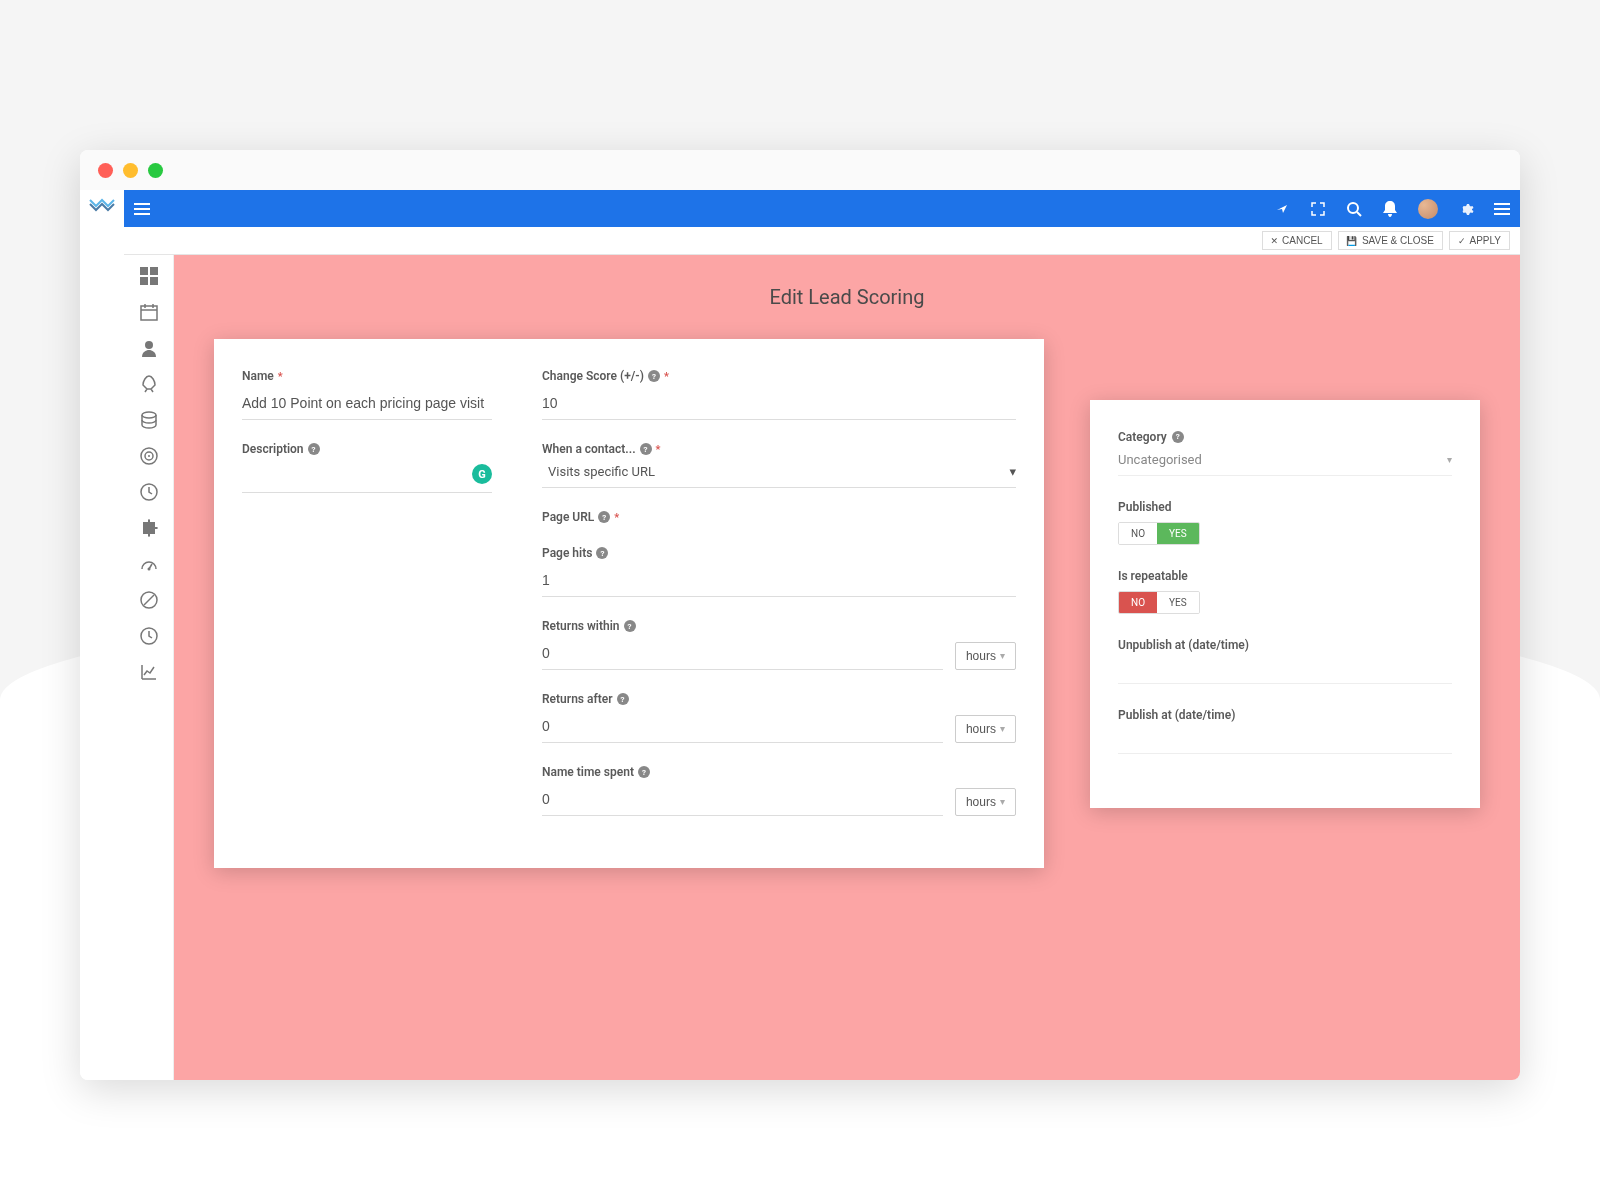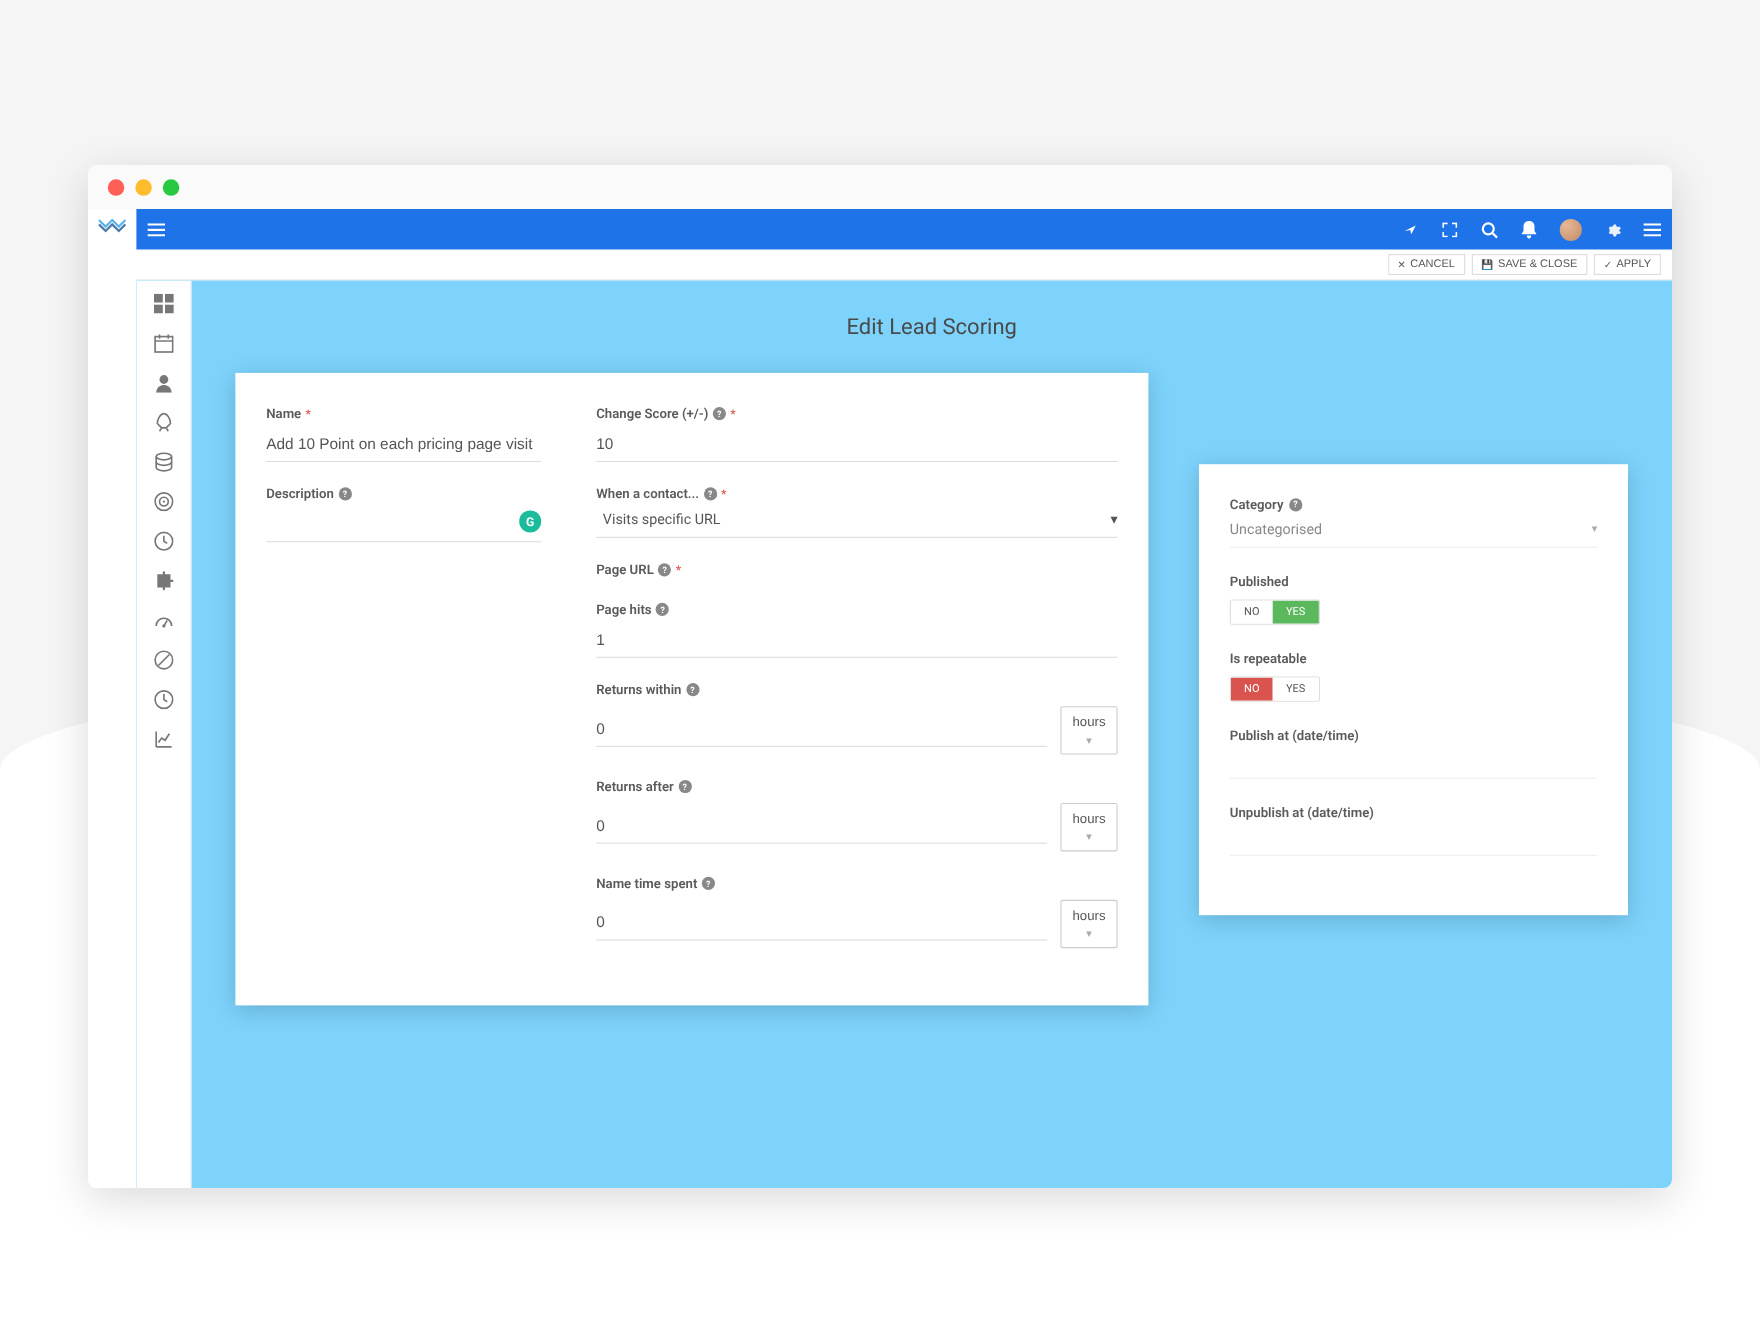--- a/index.html
+++ b/index.html
@@ -27,21 +27,21 @@
 .topbar-left { display: flex; align-items: center; gap: 14px; }
 .hamburger-eq { color: #fff; font-size: 16px; }
 .topbar-right { display: flex; align-items: center; gap: 20px; color: #fff; }
 .tb-icon { width: 16px; height: 16px; display: flex; align-items: center; justify-content: center; cursor: pointer; }
 .avatar { width: 20px; height: 20px; border-radius: 50%; background: radial-gradient(circle at 30% 30%, #e8b894, #c48b6a); }
 
 .actionbar { height: 28px; background: #fff; border-bottom: 1px solid #e5e5e5; display: flex; justify-content: flex-end; align-items: center; padding-right: 10px; gap: 6px; }
 .action-btn { font-size: 10px; color: #555; border: 1px solid #ddd; background: #fff; padding: 3px 8px; cursor: pointer; display: inline-flex; align-items: center; gap: 4px; }
 .action-btn .small-icon { font-size: 9px; }
 
-.content-wrap { flex: 1; display: flex; background: #7dd3fc; overflow: hidden; }
+.content-wrap { flex: 1; display: flex; background: #fca5a5; overflow: hidden; }
 
 .sidenav { width: 50px; background: #fff; border-right: 1px solid #eee; display: flex; flex-direction: column; align-items: center; padding-top: 12px; gap: 18px; }
 .sidenav .nav-icon { width: 18px; height: 18px; color: #777; cursor: pointer; }
 
 .page-area { flex: 1; position: relative; padding: 30px 40px; overflow: auto; }
 .page-title { text-align: center; font-size: 20px; color: #4a4a4a; margin-bottom: 30px; font-weight: 400; }
 
 .panels-row { display: flex; gap: 46px; align-items: center; }
 
 .panel { background: #fff; box-shadow: 0 4px 20px rgba(0,0,0,0.18); padding: 30px 28px; }
@@ -59,21 +59,21 @@
 .field-group { margin-bottom: 22px; position: relative; }
 
 .grammar-badge { position: absolute; right: 0; top: 22px; width: 20px; height: 20px; border-radius: 50%; background: #1abc9c; color: #fff; font-size: 11px; display: flex; align-items: center; justify-content: center; font-weight: bold; }
 
 .dropdown-field { display: flex; align-items: center; justify-content: space-between; border-bottom: 1px solid #ddd; padding-bottom: 8px; }
 .dropdown-field span { font-size: 13px; color: #555; padding-left: 6px; }
 .chevron { color: #aaa; font-size: 10px; }
 
 .time-row { display: flex; align-items: center; gap: 12px; }
 .time-row .field-input { flex: 1; }
-.unit-btn { border: 1px solid #ccc; background: #fff; padding: 6px 10px; font-size: 12px; color: #555; cursor: pointer; display: flex; align-items: center; gap: 4px; border-radius: 2px; flex-direction: column; }
+.unit-btn { border: 1px solid #ccc; background: #fff; padding: 6px 10px; font-size: 12px; color: #555; cursor: pointer; display: flex; align-items: center; gap: 4px; border-radius: 2px; }
 
 .side-field { margin-bottom: 24px; }
 .side-label { font-size: 12px; font-weight: 600; color: #5a5a5a; display: flex; align-items: center; gap: 5px; margin-bottom: 8px; }
 .side-value { color: #888; font-size: 13px; padding-bottom: 8px; border-bottom: 1px solid #eee; display: flex; justify-content: space-between; align-items: center; }
 
 .toggle-group { display: inline-flex; border: 1px solid #ddd; border-radius: 2px; overflow: hidden; }
 .toggle-opt { padding: 5px 12px; font-size: 10px; cursor: pointer; background: #fff; color: #555; }
 .toggle-opt.active-green { background: #5cb85c; color: #fff; }
 .toggle-opt.active-red { background: #d9534f; color: #fff; }
 
@@ -339,25 +339,25 @@
                 </div>
               </div>
               <div class="side-field">
                 <div class="side-label">Is repeatable</div>
                 <div class="toggle-group">
                   <div class="toggle-opt active-red">NO</div>
                   <div class="toggle-opt">YES</div>
                 </div>
               </div>
               <div class="side-field">
+                <div class="side-label">Unpublish at (date/time)</div>
+                <div class="side-value">&nbsp;</div>
+              </div>
+              <div class="side-field">
                 <div class="side-label">Publish at (date/time)</div>
-                <div class="side-value">&nbsp;</div>
-              </div>
-              <div class="side-field">
-                <div class="side-label">Unpublish at (date/time)</div>
                 <div class="side-value">&nbsp;</div>
               </div>
             </div>
           </div>
         </div>
       </div>
     </div>
   </div>
 </div>
 

